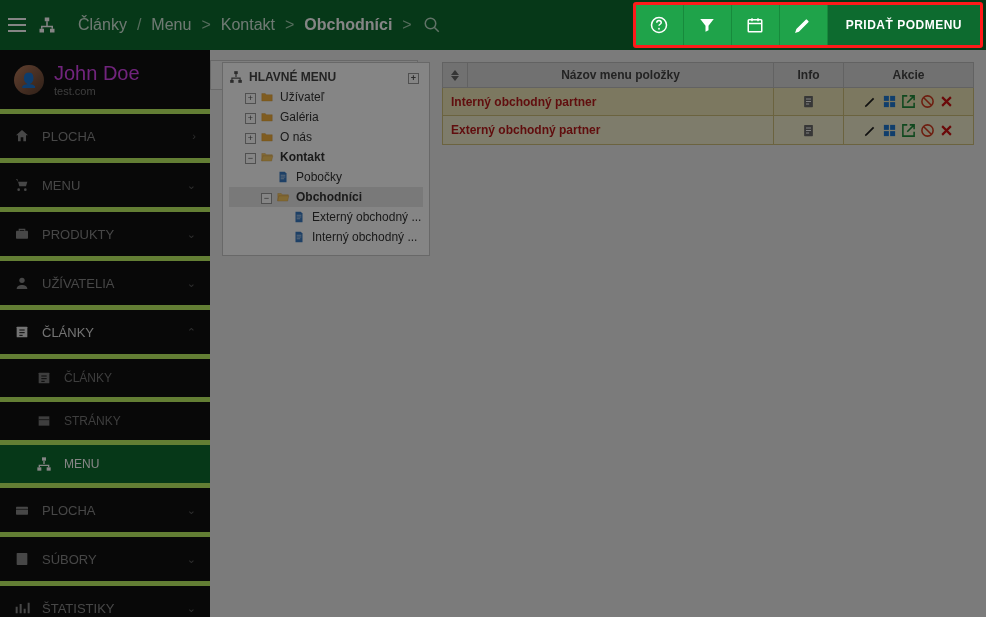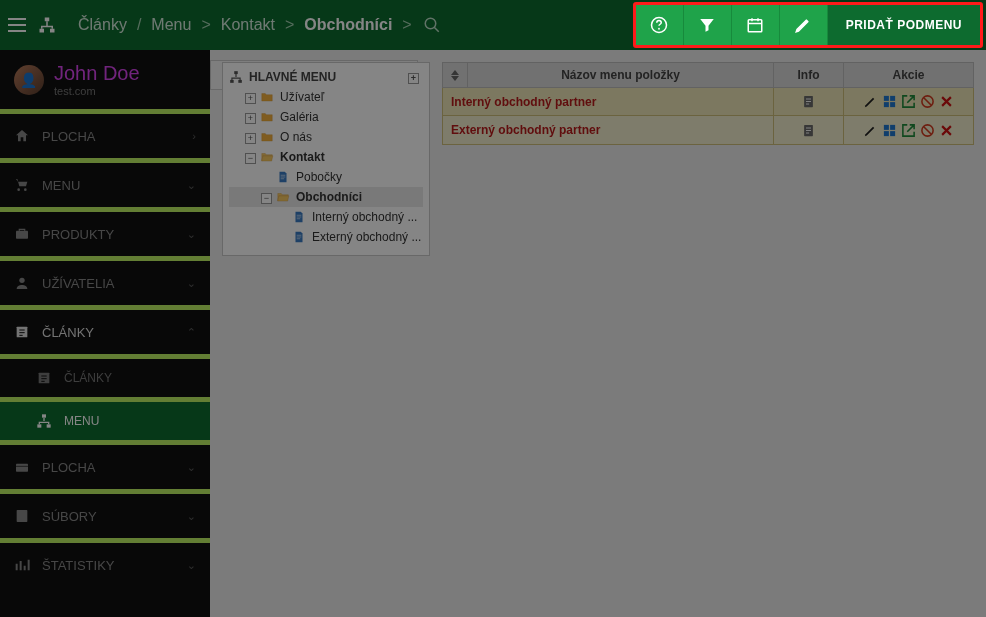--- a/index.html
+++ b/index.html
@@ -196,20 +196,29 @@
           <li>
             <div class="item">
               <svg class="nav-icon" viewBox="0 0 24 24">
                 <rect x="4" y="4" width="16" height="16" rx="1"></rect>
                 <path d="M8 9h8M8 13h8M8 17h5" stroke="#111" stroke-width="1.5"></path>
               </svg>
               <span class="label">ČLÁNKY</span>
             </div>
           </li>
           <li>
+            <div class="item">
+              <svg class="nav-icon" viewBox="0 0 24 24">
+                <rect x="4" y="5" width="16" height="14"></rect>
+                <path d="M4 10h16" stroke="#111"></path>
+              </svg>
+              <span class="label">STRÁNKY</span>
+            </div>
+          </li>
+          <li>
             <div class="item active">
               <svg class="nav-icon" viewBox="0 0 24 24">
                 <rect x="9" y="2" width="6" height="5"></rect>
                 <rect x="2" y="17" width="6" height="5"></rect>
                 <rect x="16" y="17" width="6" height="5"></rect>
                 <path d="M12 7v5M5 17v-3h14v3" stroke="currentColor" stroke-width="2" fill="none"></path>
               </svg>
               <span class="label">MENU</span>
             </div>
           </li>
@@ -312,30 +321,30 @@
             </svg>
             <span style="font-weight:bold">Obchodníci</span>
           </div>
           <div class="tree-row">
             <span class="ind" style="width:48px"></span>
             <span class="tog empty"></span>
             <svg class="ticon page-ic" viewBox="0 0 24 24">
               <path d="M6 3h9l3 3v15H6z" fill="#3a7cc4"></path>
               <path d="M8 9h8M8 12h8M8 15h6" stroke="#fff" stroke-width="1"></path>
             </svg>
-            <span style="">Interný obchodný ...</span>
+            <span style="">Externý obchodný ...</span>
           </div>
           <div class="tree-row">
             <span class="ind" style="width:48px"></span>
             <span class="tog empty"></span>
             <svg class="ticon page-ic" viewBox="0 0 24 24">
               <path d="M6 3h9l3 3v15H6z" fill="#3a7cc4"></path>
               <path d="M8 9h8M8 12h8M8 15h6" stroke="#fff" stroke-width="1"></path>
             </svg>
-            <span style="">Externý obchodný ...</span>
+            <span style="">Interný obchodný ...</span>
           </div>
         </div>
     </div>
     <div class="add-submenu-btn">PRIDAŤ PODMENU</div>
   </div>
 
   <div class="content">
     <table class="table">
       <thead>
         <tr>

